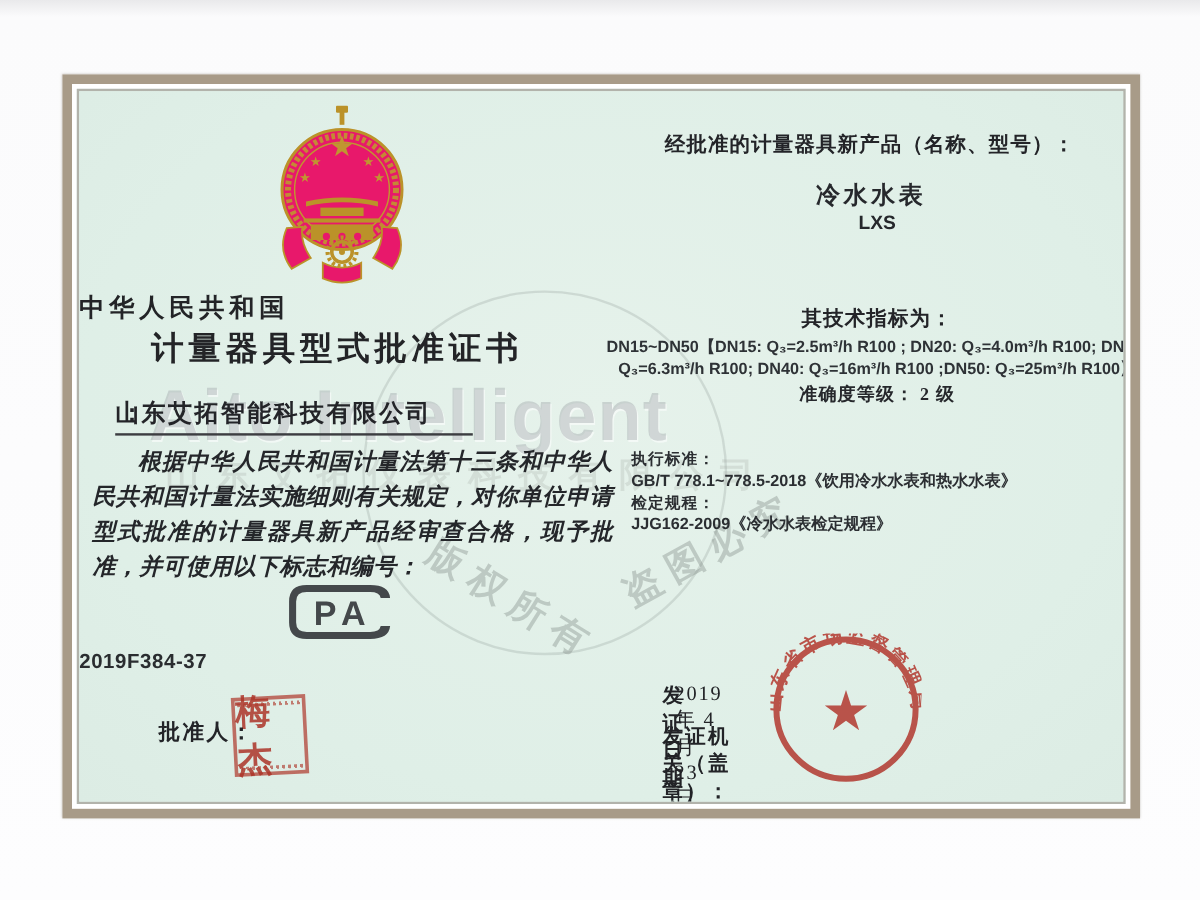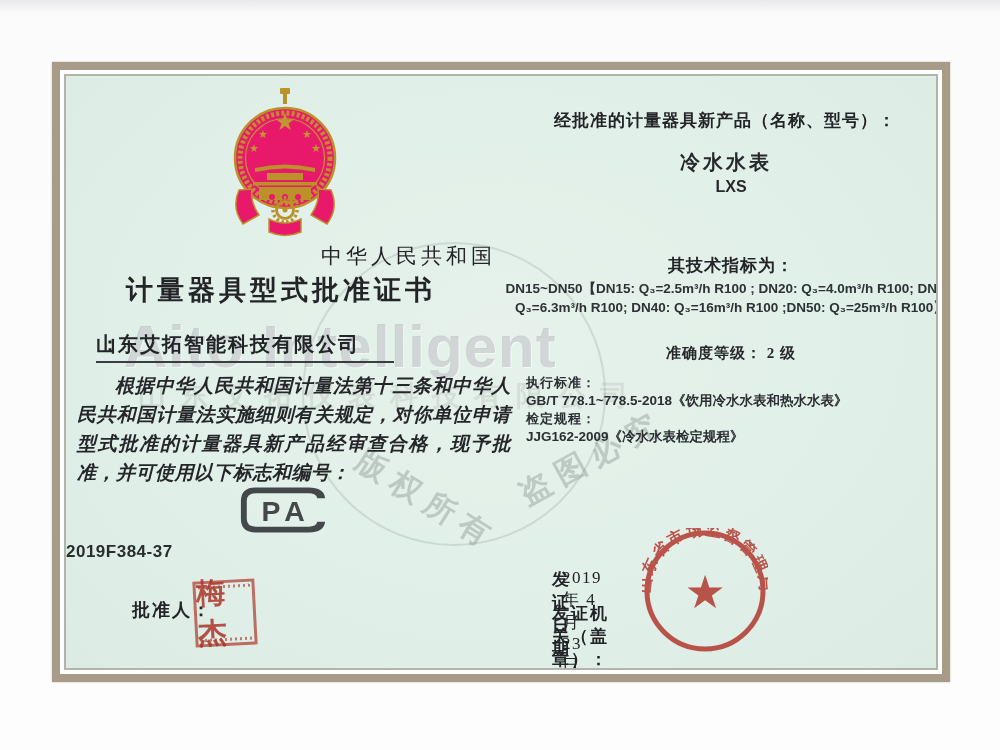--- a/index.html
+++ b/index.html
@@ -45,22 +45,22 @@
     font-size:31px;font-weight:bold;letter-spacing:9px;
     color:rgba(132,143,138,.40);
   }
   .wm-diag-left{left:304px;top:364px;transform:rotate(32deg);transform-origin:left top;}
   .wm-diag-right{left:446px;top:402px;transform:rotate(-29deg);transform-origin:left top;}
 
   
   .content{z-index:2;}
   .emblem{left:153px;top:12px;}
   .country{
-    left:0;top:166px;width:430px;text-align:right;
-    font-family:"Liberation Sans",sans-serif;font-weight:normal;
+    left:0;top:166px;width:430px;text-align:left;
+    font-family:"Liberation Sans",sans-serif;font-weight:bold;
     font-size:21px;letter-spacing:4px;color:#232427;
   }
   .cert-title{
     left:0;top:196px;width:430px;text-align:center;
     font-family:"Liberation Sans",sans-serif;font-weight:bold;
     font-size:27px;letter-spacing:4px;color:#232427;
   }
   .company-row{left:30px;top:255px;width:400px;font-size:20px;font-weight:bold;color:#232428;}
   .company-name{
     display:inline-block;width:298px;border-bottom:2px solid #3c3d41;
@@ -97,21 +97,21 @@
   .seal-orn-bottom{bottom:2px;}
 
   
   .product-header{left:488px;top:33px;font-size:17px;font-weight:bold;color:#232428;letter-spacing:1px;}
   .product-name{left:445px;top:73px;width:430px;text-align:center;font-size:20px;font-weight:bold;color:#26282c;letter-spacing:3px;}
   .product-model{left:450px;top:102px;width:430px;text-align:center;font-family:"Liberation Sans",sans-serif;font-size:16px;font-weight:600;color:#26282c;}
   .spec-header{left:450px;top:178px;width:430px;text-align:center;font-size:17px;font-weight:bold;color:#232428;letter-spacing:1px;}
   .spec-line{font-family:"Liberation Sans",sans-serif;font-size:13.5px;font-weight:600;color:#2e3236;width:470px;text-align:center;}
   .spec-line1{left:430px;top:204px;}
   .spec-line2{left:430px;top:223px;}
-  .spec-accuracy{left:450px;top:243px;width:430px;text-align:center;font-size:15px;font-weight:bold;color:#26282c;letter-spacing:1px;margin-top:25px;}
+  .spec-accuracy{left:450px;top:243px;width:430px;text-align:center;font-size:15px;font-weight:bold;color:#26282c;letter-spacing:1px;}
   .standards{left:460px;top:298px;width:420px;}
   .standards div{position:static;}
   .std-label{font-size:13px;font-weight:bold;color:#2b2e32;letter-spacing:1px;line-height:18px;}
   .std-value{font-family:"Liberation Sans",sans-serif;font-size:13.5px;font-weight:600;color:#2b2e32;line-height:18px;}
   .issue-date-row{left:486px;top:492px;font-size:17px;color:#222327;}
   .issue-auth-row{left:486px;top:526px;font-size:17px;color:#222327;}
   .issue-label{font-weight:bold;letter-spacing:2px;}
   .issue-value{font-family:"Liberation Serif",serif;letter-spacing:1.5px;margin-left:10px;}
 
   

